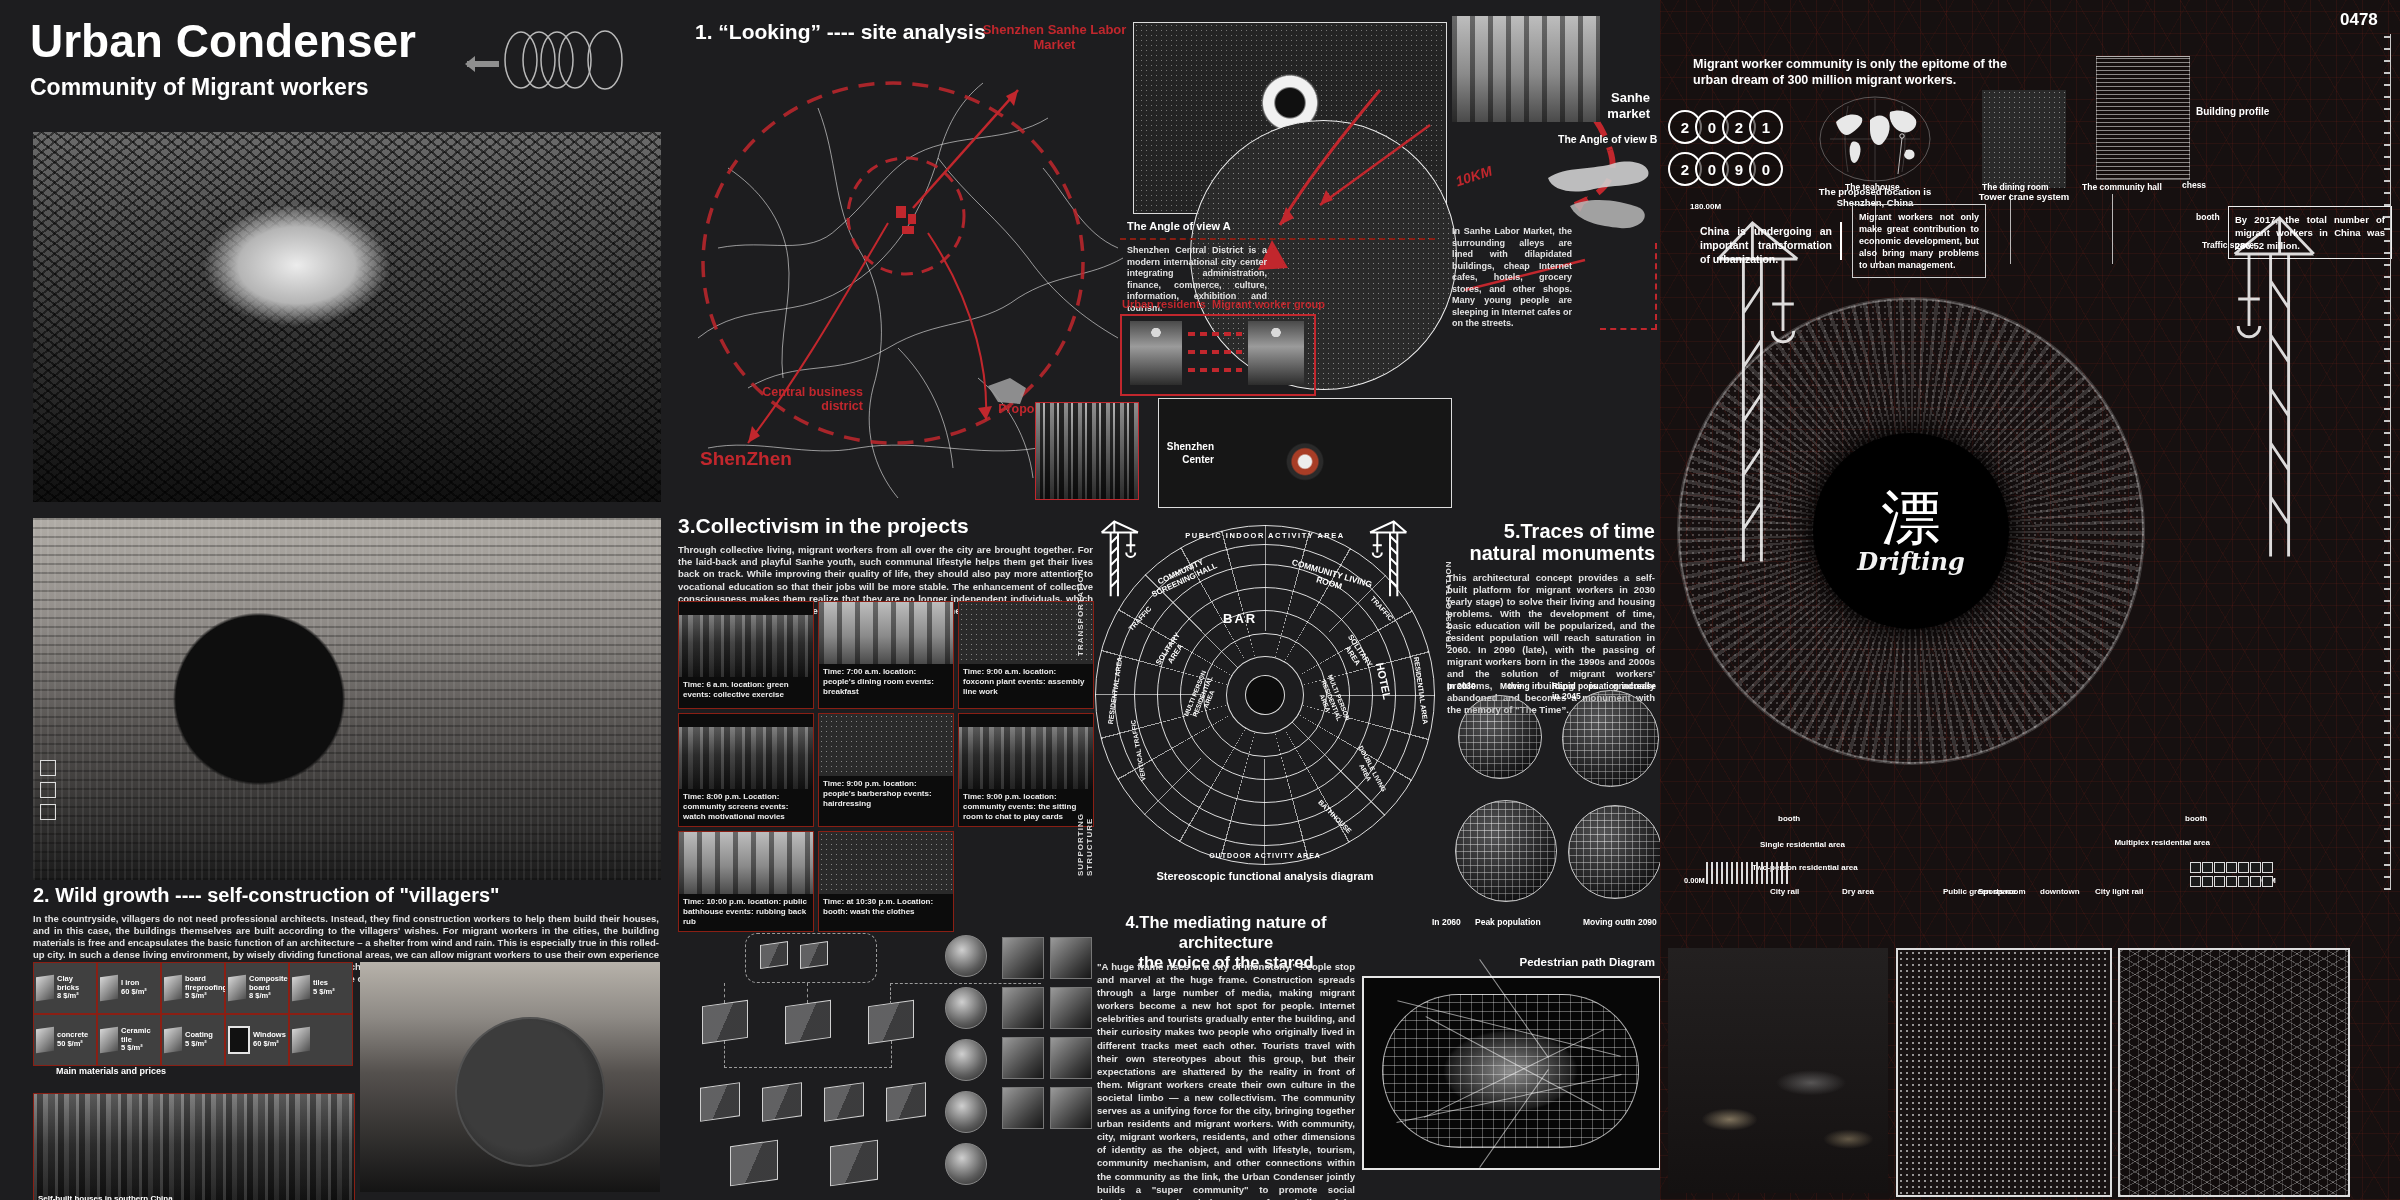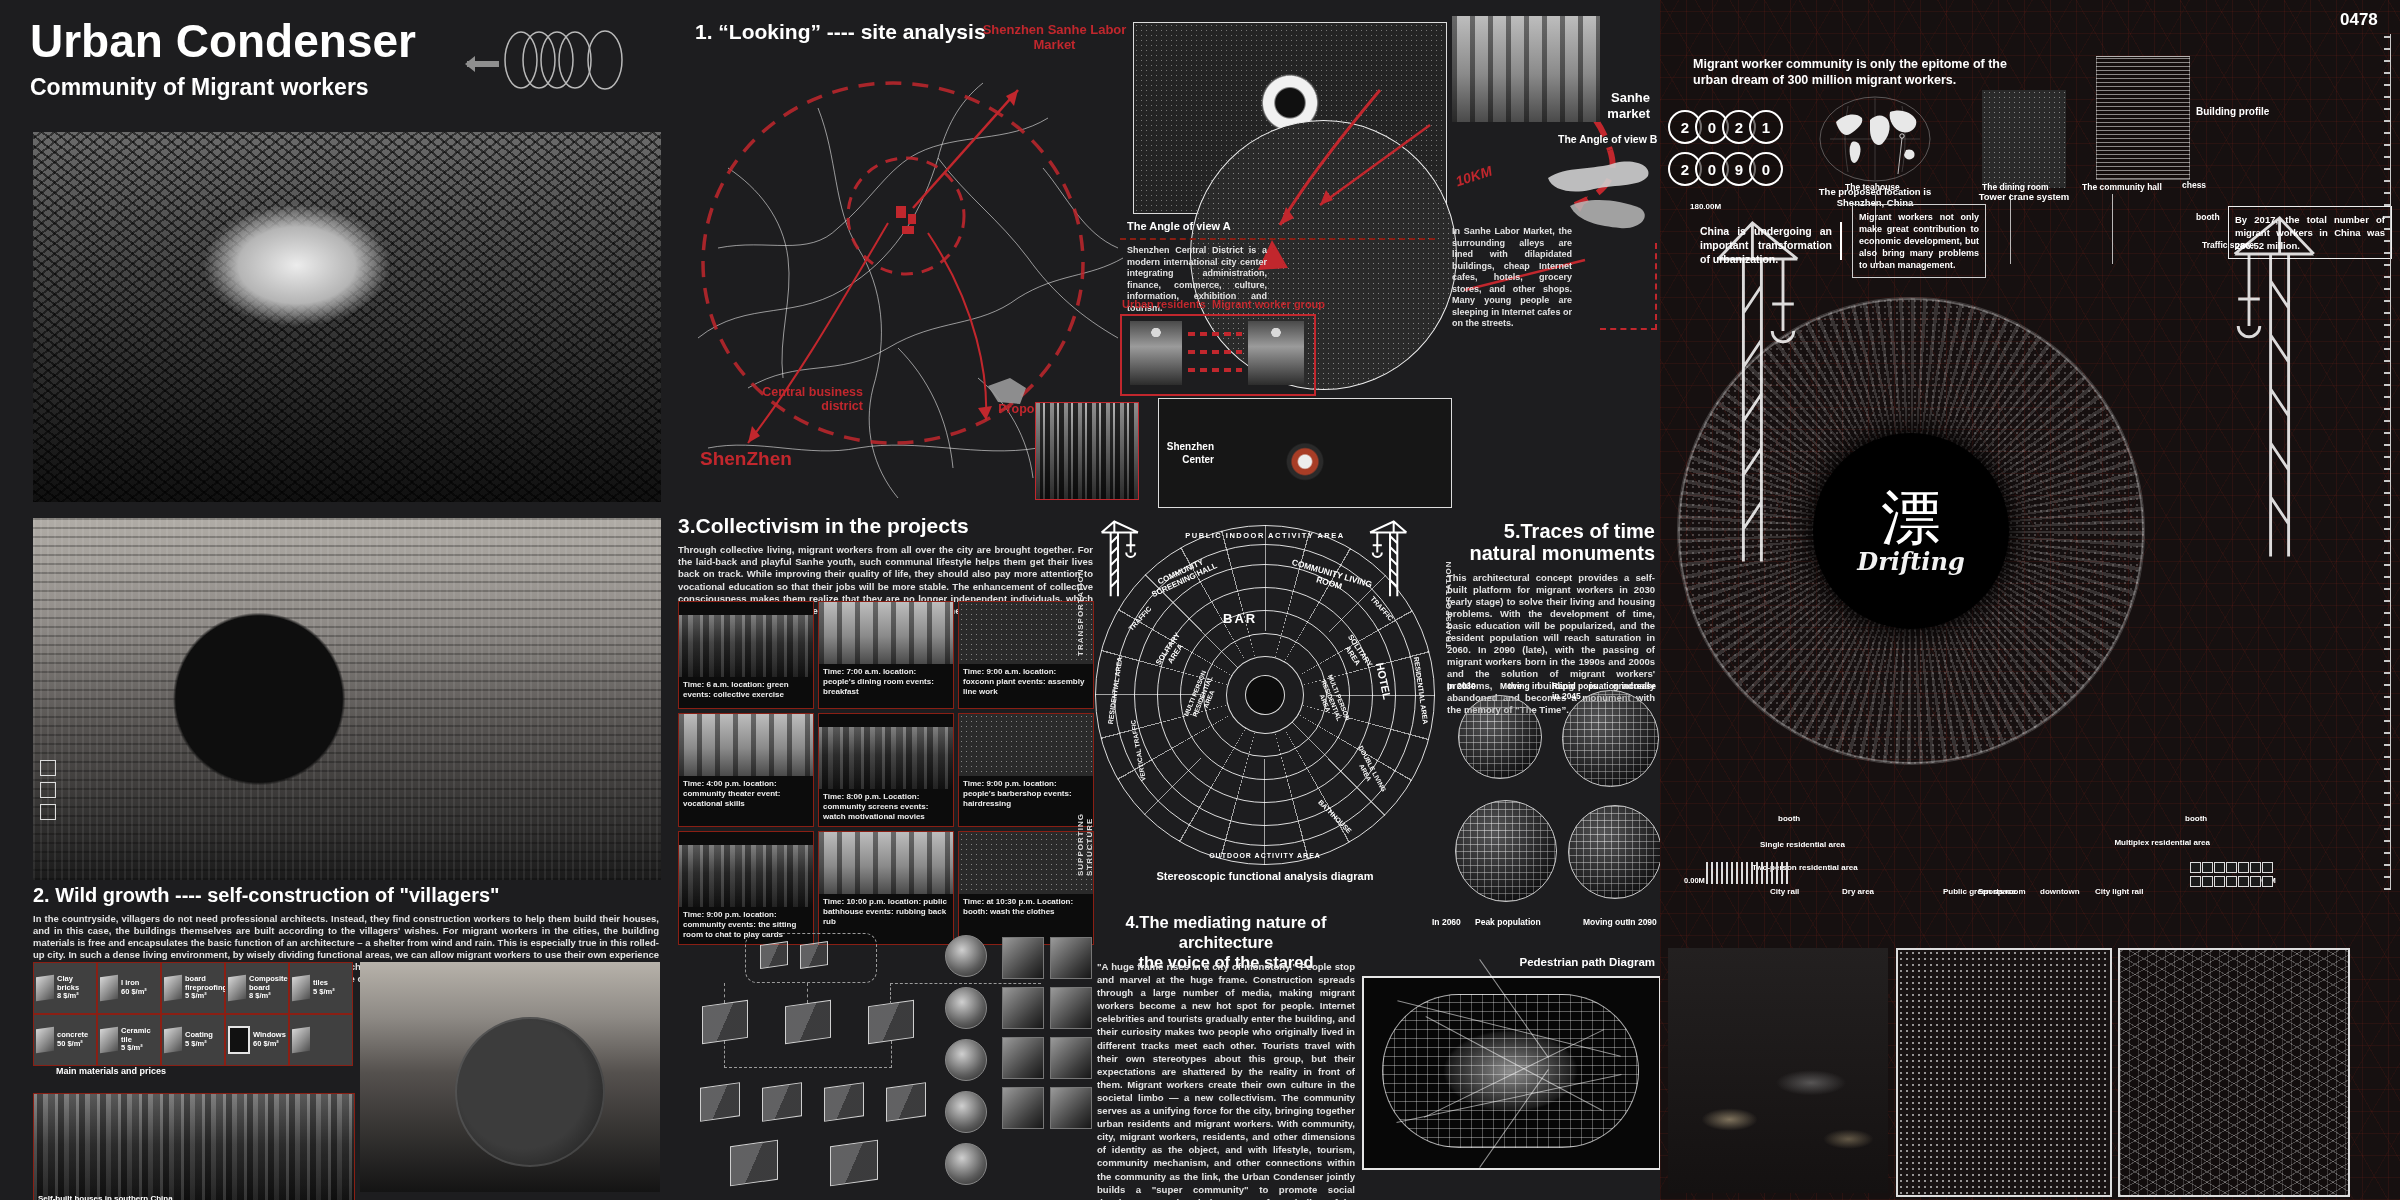--- a/index.html
+++ b/index.html
@@ -290,24 +290,20 @@
       </div>
     <div class="cell">
         <div class="phh ph crowd"></div>
         <div class="cap">Time: 7:00 a.m. location: people's dining room events: breakfast</div>
       </div>
     <div class="cell">
         <div class="phh ph speck"></div>
         <div class="cap">Time: 9:00 a.m. location: foxconn plant events: assembly line work</div>
       </div>
     <div class="cell">
-        <div class="phh ph crowd"></div>
-        <div class="cap">Time: 4:00 p.m. location: community theater event: vocational skills</div>
-      </div>
-    <div class="cell">
         <div class="phh ph montage"></div>
         <div class="cap">Time: 8:00 p.m. Location: community screens events: watch motivational movies</div>
       </div>
     <div class="cell">
         <div class="phh ph speck"></div>
         <div class="cap">Time: 9:00 p.m. location: people's barbershop events: hairdressing</div>
       </div>
     <div class="cell">
         <div class="phh ph montage"></div>
         <div class="cap">Time: 9:00 p.m. location: community events: the sitting room to chat to play cards</div>

